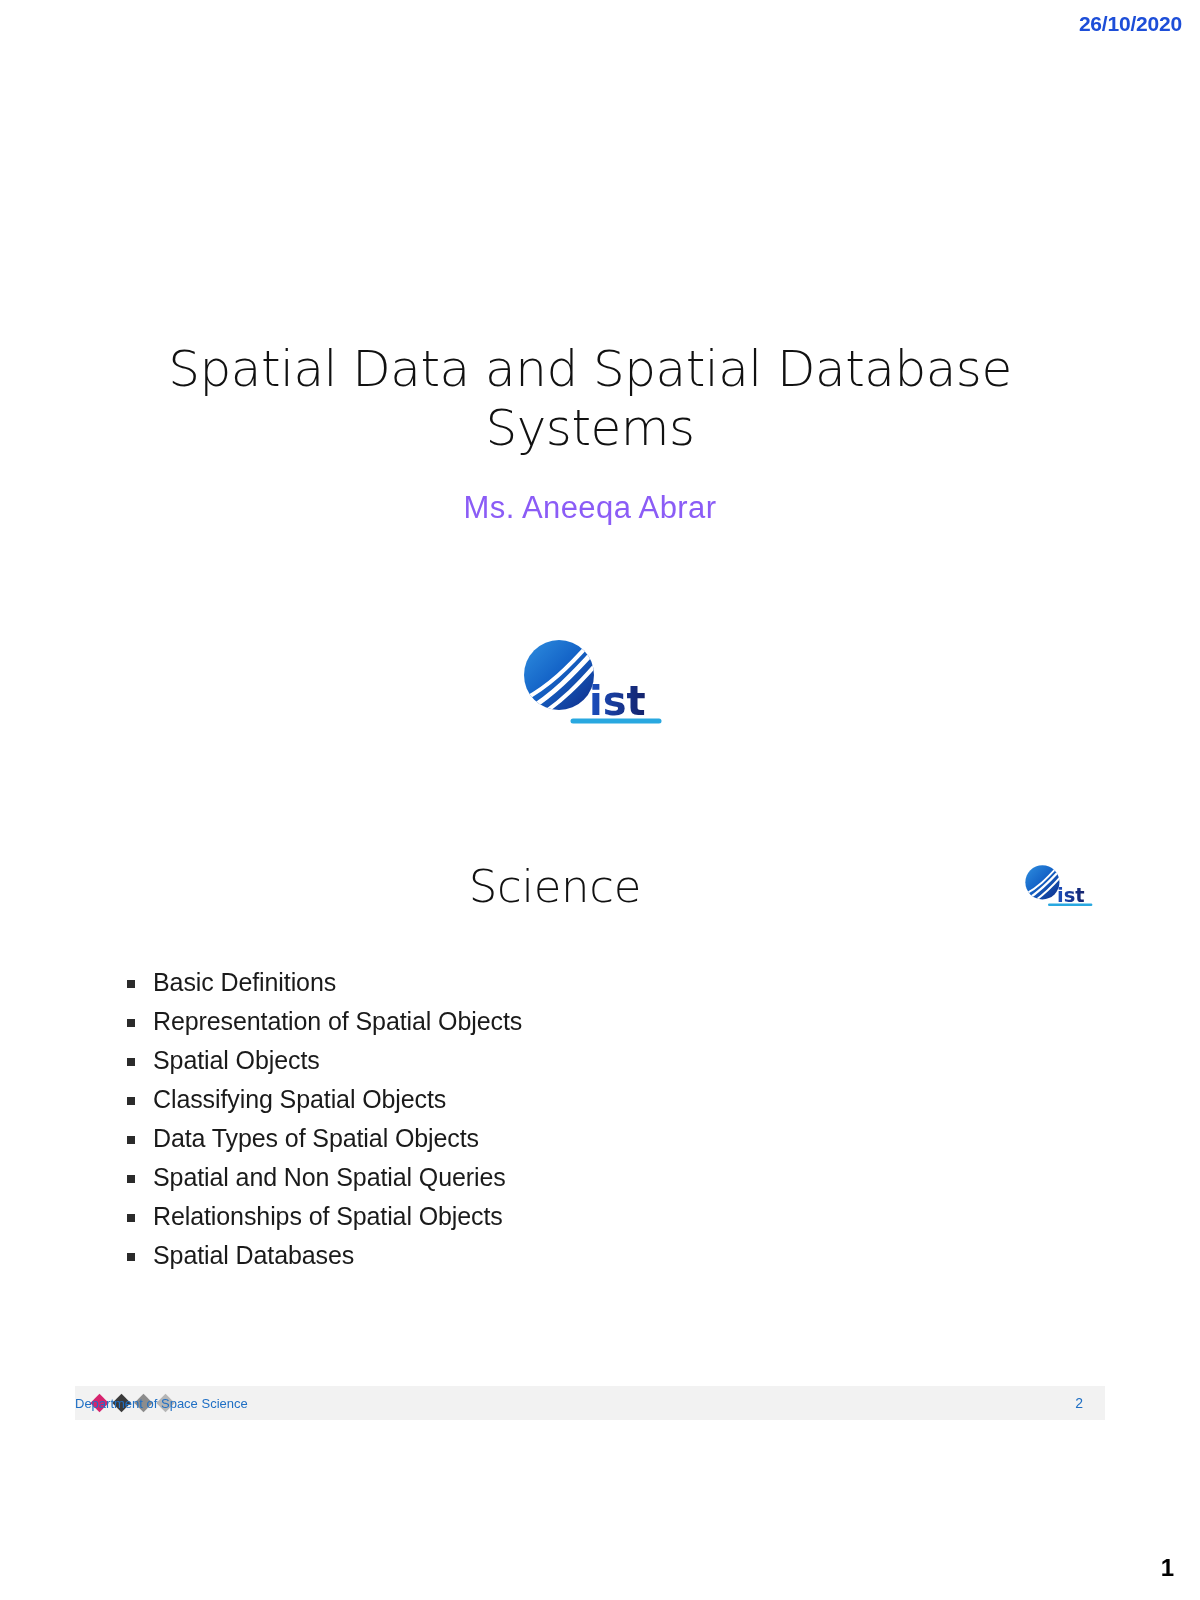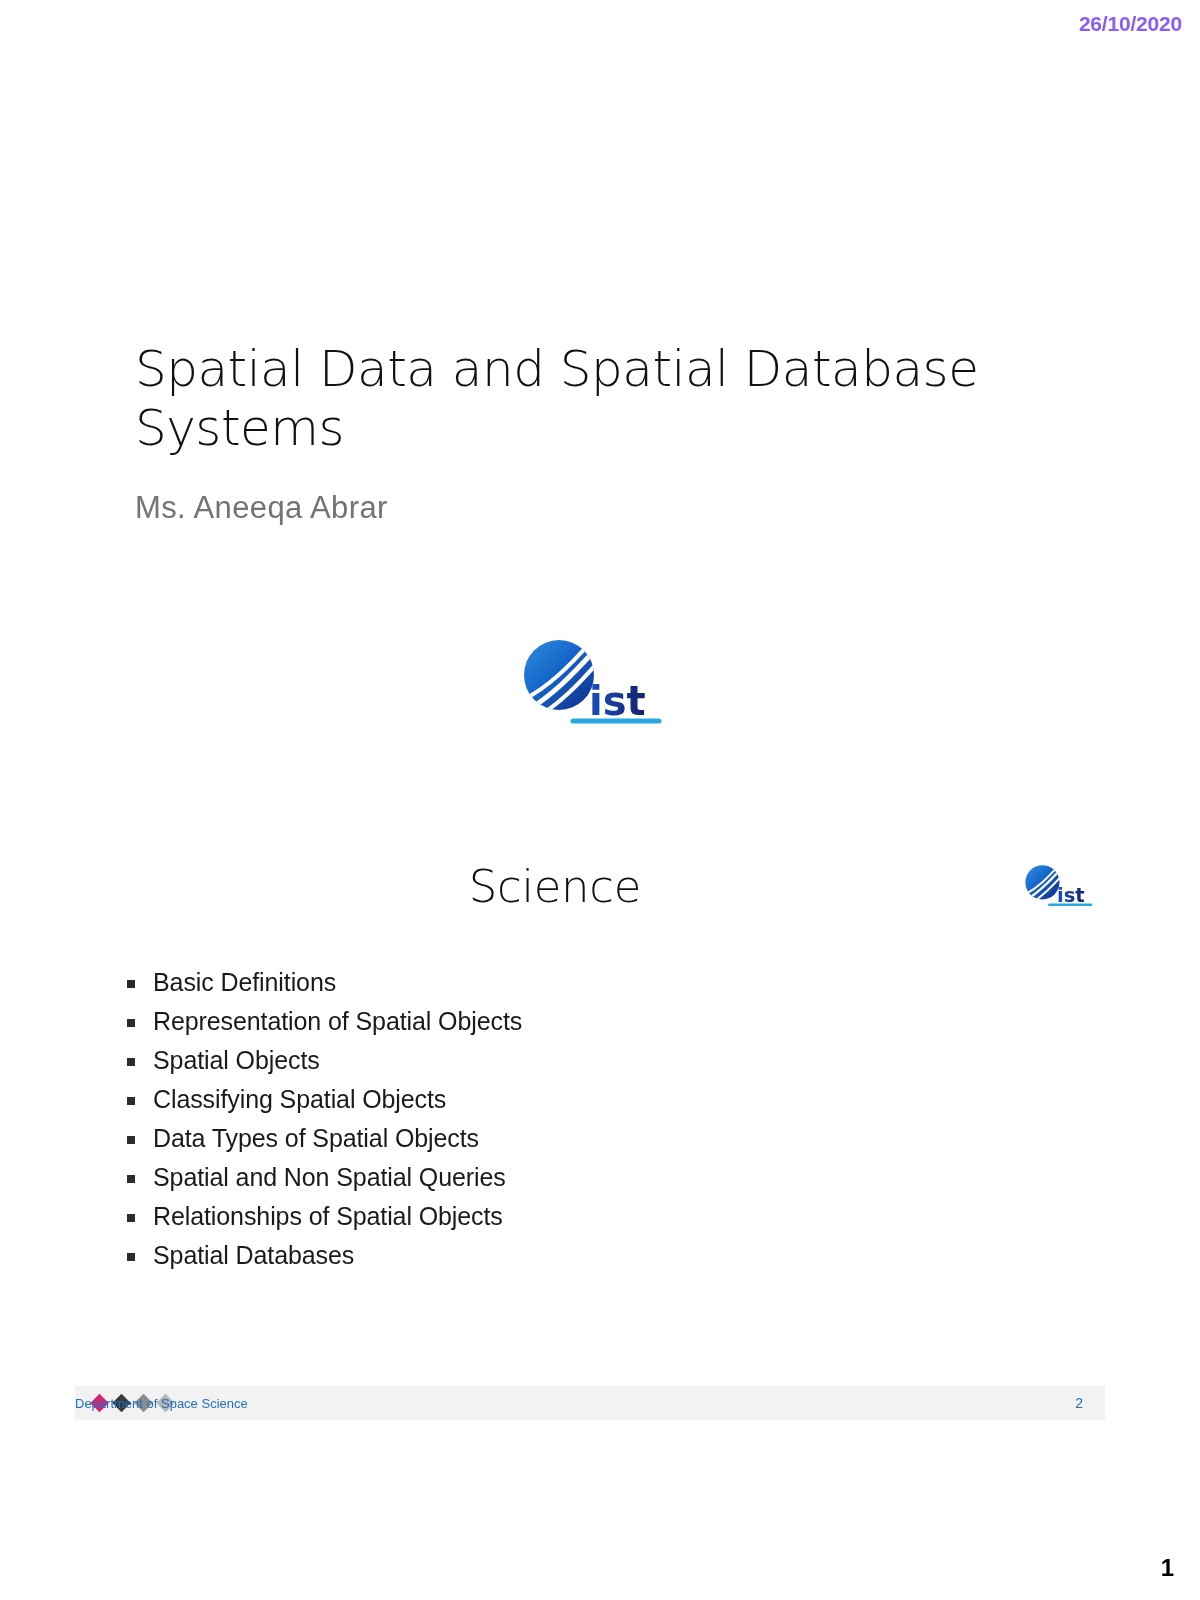--- a/index.html
+++ b/index.html
@@ -21,53 +21,55 @@
   }
 
   
   .header-date {
     position: absolute;
     top: 12px;
     right: 18px;
     font-family: "Liberation Sans", sans-serif;
     font-size: 21px;
     font-weight: bold;
-    color: #8b5cf6;
+    color: #1d4ed8;
     letter-spacing: -0.2px;
   }
 
   
   .slide-title {
     position: absolute;
     left: 75px;
     top: 90px;
     width: 1030px;
     height: 690px;
   }
   .title-heading {
     position: absolute;
     left: 60px;
     top: 250px;
     width: 910px;
+    text-align: center;
     font-family: "DejaVu Sans", sans-serif;
     font-weight: 300;
     font-size: 50px;
     line-height: 1.18;
     color: #111111;
     letter-spacing: -0.5px;
   }
   .title-subtitle {
     position: absolute;
     left: 60px;
     top: 400px;
     width: 910px;
+    text-align: center;
     font-family: "Liberation Sans", sans-serif;
     font-weight: 300;
     font-size: 31px;
-    color: #737373;
+    color: #8b5cf6;
     letter-spacing: 0.4px;
   }
   .title-logo {
     position: absolute;
     left: 436px;
     top: 545px;
     width: 160px;
     height: 95px;
   }
 

